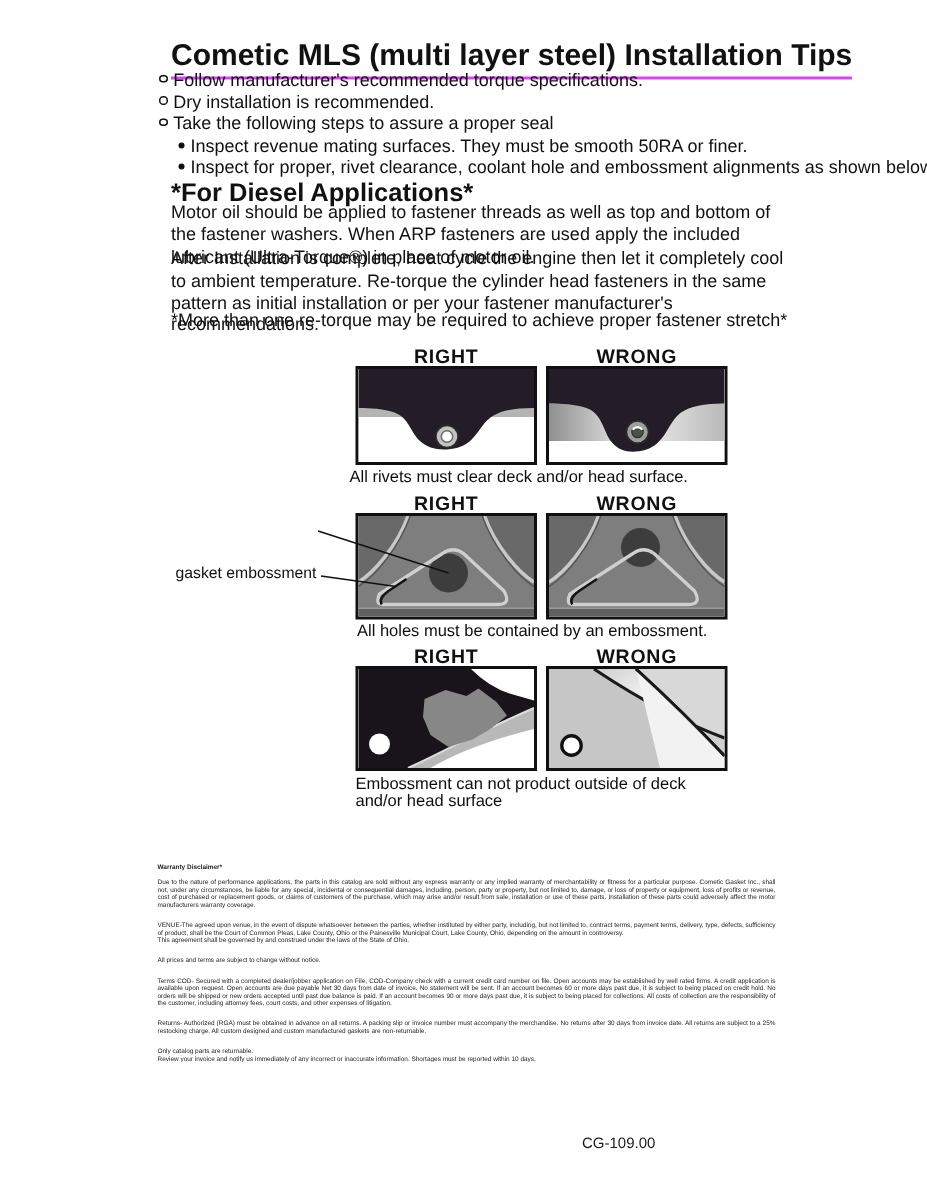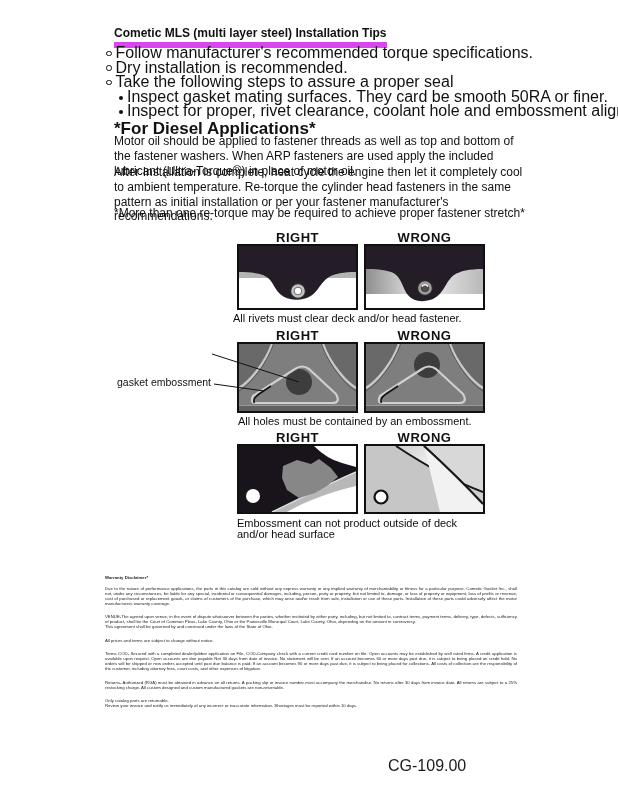--- a/index.html
+++ b/index.html
@@ -2,24 +2,24 @@
 <html><head>
 <meta charset="utf-8">
 <style>
   html,body { margin:0; padding:0; background:#ffffff; }
   .page {
     position:relative; width:618px; height:800px; background:#ffffff;
     font-family:"Liberation Sans", sans-serif; color:#111; overflow:hidden;
   }
   .abs { position:absolute; }
   .doc-title {
-    left:114px; top:26px; font-size:12px; font-weight:bold;
-    border-bottom:6px solid #d946ef; padding-bottom:2px;
+    left:114px; top:26px; font-size:20px; font-weight:bold;
+    border-bottom:2px solid #d946ef; padding-bottom:2px;
   }
-  .tips { left:106px; top:46px; width:460px; font-size:16px; }
+  .tips { left:106px; top:46px; width:460px; font-size:12px; }
   .tip-line { line-height:14.5px; white-space:nowrap; }
   .tip-sub { margin-left:13px; }
   .b-dot {
     display:inline-block; width:3.5px; height:3.5px; border:1px solid #111;
     border-radius:50%; margin-right:4px; vertical-align:2px;
   }
   .b-dot-filled {
     display:inline-block; width:4px; height:4px; background:#111;
     border-radius:50%; margin-right:4px; vertical-align:2px;
   }
@@ -31,35 +31,35 @@
   .ann-label { font-size:10.5px; line-height:11.5px; text-align:right; width:112px; }
   .leader { left:120px; top:344px; z-index:6; }
   .legal {
     left:105px; top:575px; width:824px;
     font-size:8.6px; line-height:10px; color:#1c1c1c;
     transform:scale(0.5); transform-origin:0 0;
   }
   .legal p { margin:0 0 17px 0; text-align:justify; }
   .legal p.nogap { margin-bottom:0; }
   .legal .lg-head { font-weight:bold; margin:0 0 11px 0; }
-  .doc-code { left:388px; top:757px; font-size:16px; color:#1a1a1a; }
+  .doc-code { left:388px; top:757px; font-size:10px; color:#1a1a1a; }
   svg { display:block; }
 </style>
 </head>
 <body>
 
 <div class="page">
 
   <div class="abs doc-title">Cometic MLS (multi layer steel) Installation Tips</div>
 
   <div class="abs tips">
     <div class="tip-line"><span class="b-dot"></span><span>Follow manufacturer's recommended torque specifications.</span></div>
     <div class="tip-line"><span class="b-dot"></span><span>Dry installation is recommended.</span></div>
     <div class="tip-line"><span class="b-dot"></span><span>Take the following steps to assure a proper seal</span></div>
-    <div class="tip-line tip-sub"><span class="b-dot-filled"></span><span>Inspect gasket mating surfaces.  They card be smooth 50RA or finer.</span></div>
+    <div class="tip-line tip-sub"><span class="b-dot-filled"></span><span>Inspect revenue mating surfaces.  They must be smooth 50RA or finer.</span></div>
     <div class="tip-line tip-sub"><span class="b-dot-filled"></span><span>Inspect for proper, rivet clearance, coolant hole and embossment alignments as shown below.</span></div>
   </div>
 
   <div class="abs diesel-heading">*For Diesel Applications*</div>
   <div class="abs diesel-p" style="top:165px;">After Installation is complete, heat cycle the engine then let it completely cool to ambient temperature. Re-torque the cylinder head fasteners in the same pattern as initial installation or per your fastener manufacturer's recommendations.</div>
   <div class="abs diesel-p" style="top:134px;">Motor oil should be applied to fastener threads as well as top and bottom of the fastener washers. When ARP fasteners are used apply the included lubricant (Ultra-Torque®) in place of motor oil.</div>
   <div class="abs diesel-p" style="top:206px;">*More than one re-torque may be required to achieve proper fastener stretch*</div>
 
   <div class="abs fig-label" style="left:237px; top:230px;">RIGHT</div>
   <div class="abs fig-label" style="left:364px; top:230px;">WRONG</div>
@@ -84,21 +84,21 @@
         </linearGradient>
       </defs>
       <rect width="117" height="62" fill="#ffffff"></rect>
       <rect y="23" width="117" height="25" fill="url(#deckg)"></rect>
       <path d="M0,0 H117 V23 C103,23 94,25 88,29 C79,35.5 78,50 64,54 C55,56.5 47,55 42,49 C36,42 36,30 25,26 C18,23.5 8,23 0,23 Z" fill="#241c26"></path>
       <circle cx="59" cy="42" r="7.5" fill="#9e9e9e" stroke="#2a2a2a" stroke-width="1.3"></circle>
       <circle cx="59" cy="42" r="3.8" fill="#4f4f4f" stroke="#333333" stroke-width="0.8"></circle>
       <path d="M55.8,40.5 A3.8,3.8 0 0 1 62.2,40.5" stroke="#ffffff" stroke-width="1.5" fill="none"></path>
     </svg>
   </div>
-  <div class="abs fig-caption" style="left:233px; top:312px;">All rivets must clear deck and/or head fastener.</div>
+  <div class="abs fig-caption" style="left:233px; top:312px;">All rivets must clear deck and/or head surface.</div>
 
   <div class="abs fig-label" style="left:237px; top:328px;">RIGHT</div>
   <div class="abs fig-label" style="left:364px; top:328px;">WRONG</div>
 
   <div class="abs ann-label" style="left:99px; top:377px;">gasket embossment</div>
 
   <svg class="abs leader" width="200" height="55" viewBox="0 0 200 55">
     <line x1="92" y1="10" x2="179" y2="38" stroke="#111" stroke-width="1"></line>
     <line x1="94" y1="40" x2="144" y2="47" stroke="#111" stroke-width="1"></line>
   </svg>

